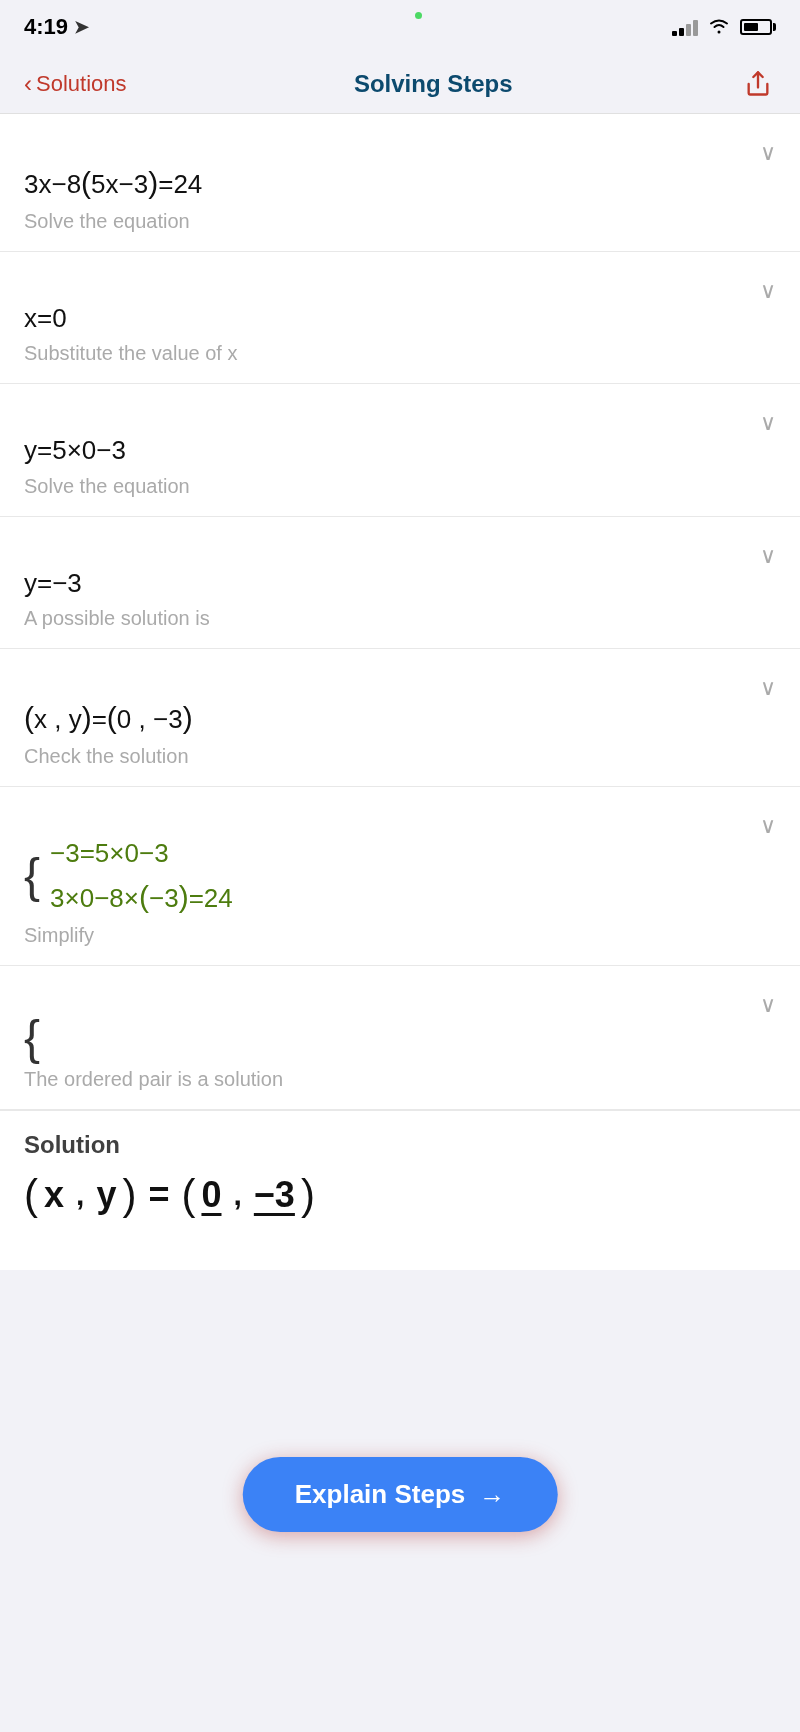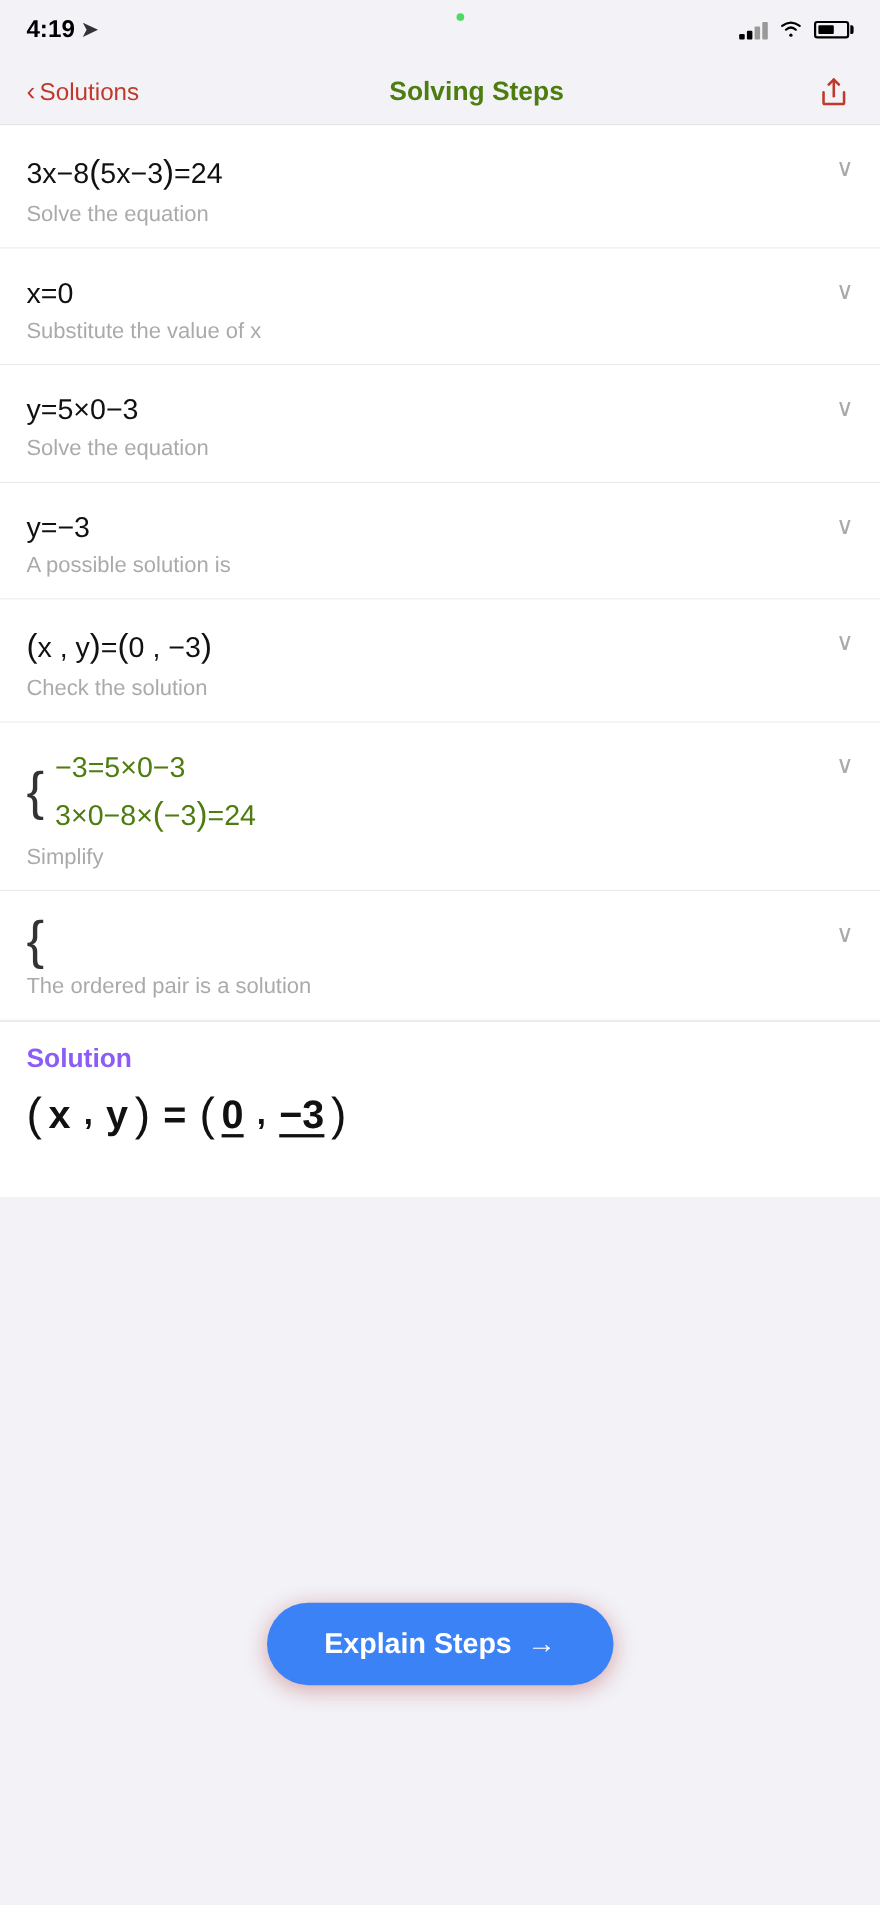--- a/index.html
+++ b/index.html
@@ -118,21 +118,21 @@
       cursor: pointer;
     }
     .nav-back .chevron-left {
       font-size: 24px;
       font-weight: 300;
       color: #c0392b;
     }
     .nav-title {
       font-size: 24px;
       font-weight: 700;
-      color: #4d7c0f;
+      color: #0c4a6e;
       text-align: center;
     }
     .nav-share {
       width: 36px;
       height: 36px;
       display: flex;
       align-items: center;
       justify-content: center;
       cursor: pointer;
     }
@@ -158,20 +158,21 @@
       background: #fff;
     }
     .step-content {
       flex: 1;
     }
     .step-math {
       font-size: 26px;
       color: #111;
       line-height: 1.4;
       margin-bottom: 6px;
+      margin-top: 26px;
     }
     .step-math .bracket {
       font-size: 30px;
       font-weight: 300;
     }
     .step-desc {
       font-size: 20px;
       color: #aaa;
       margin-top: 4px;
     }
@@ -210,21 +211,21 @@
     
     .solution-section {
       background: #fff;
       padding: 20px 24px 0 24px;
       border-top: 1px solid #e8e8e8;
       min-height: 160px;
     }
     .solution-label {
       font-size: 24px;
       font-weight: 700;
-      color: #8b5cf6;
+      color: #404040;
       margin-bottom: 12px;
     }
     .solution-math {
       font-size: 36px;
       font-weight: 700;
       color: #111;
       display: flex;
       align-items: center;
       gap: 6px;
     }

